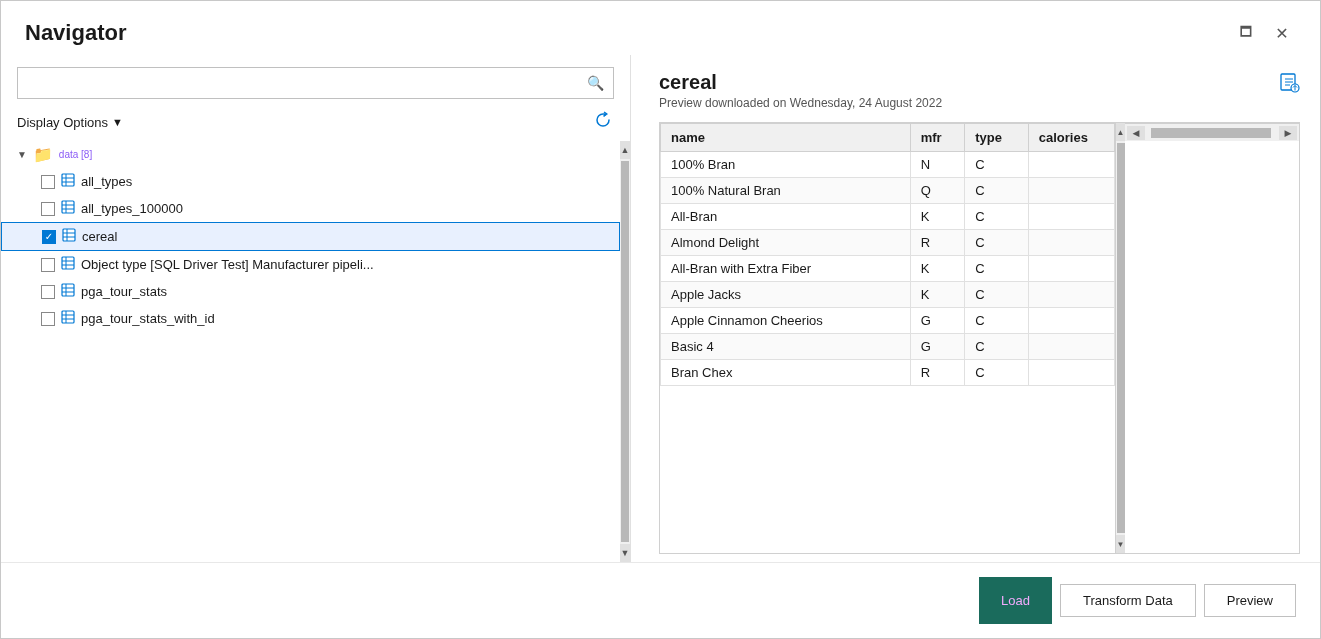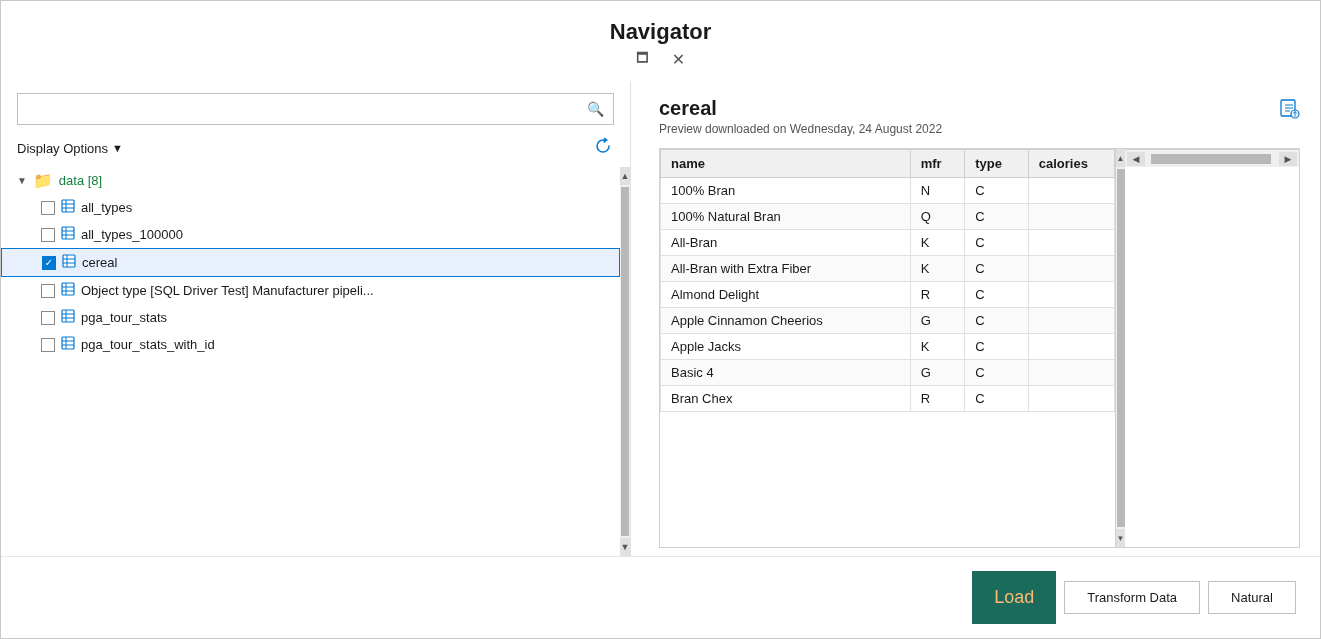--- a/index.html
+++ b/index.html
@@ -20,21 +20,20 @@
       height: 639px;
       display: flex;
       flex-direction: column;
       position: relative;
     }
     .title-bar {
       display: flex;
       align-items: center;
       justify-content: space-between;
       padding: 18px 24px 8px 24px;
-      flex-direction: column;
     }
     .title-bar h1 {
       font-size: 22px;
       font-weight: 600;
       color: #1a1a1a;
     }
     .title-bar-controls {
       display: flex;
       gap: 8px;
       align-items: center;
@@ -129,22 +128,22 @@
       padding: 4px 16px;
       gap: 6px;
       cursor: pointer;
       user-select: none;
     }
     .folder-icon {
       color: #e8a020;
       font-size: 16px;
     }
     .folder-label {
-      font-size: 13px;
-      color: #15803d;
+      font-size: 10px;
+      color: #8b5cf6;
     }
     .table-item {
       display: flex;
       align-items: center;
       padding: 5px 16px 5px 40px;
       gap: 6px;
       cursor: pointer;
       user-select: none;
     }
     .table-item.selected {
@@ -319,24 +318,24 @@
       display: flex;
       align-items: center;
       justify-content: flex-end;
       padding: 14px 24px;
       gap: 8px;
       border-top: 1px solid #e8e8e8;
       margin-top: auto;
     }
     .btn-load {
       background: #1a6b5c;
-      color: #fdba74;
+      color: #f0abfc;
       border: none;
       padding: 16px 22px;
-      font-size: 18px;
+      font-size: 13px;
       cursor: pointer;
       font-weight: 500;
     }
     .btn-secondary {
       background: white;
       color: #1a1a1a;
       border: 1px solid #c0c0c0;
       padding: 8px 22px;
       font-size: 13px;
       cursor: pointer;
@@ -519,40 +518,40 @@
                     <td>C</td>
                     <td></td>
                   </tr>
                   <tr>
                     <td>All-Bran</td>
                     <td>K</td>
                     <td>C</td>
                     <td></td>
                   </tr>
                   <tr>
+                    <td>Almond Delight</td>
+                    <td>R</td>
+                    <td>C</td>
+                    <td></td>
+                  </tr>
+                  <tr>
                     <td>All-Bran with Extra Fiber</td>
                     <td>K</td>
                     <td>C</td>
                     <td></td>
                   </tr>
                   <tr>
-                    <td>Almond Delight</td>
-                    <td>R</td>
+                    <td>Apple Jacks</td>
+                    <td>K</td>
                     <td>C</td>
                     <td></td>
                   </tr>
                   <tr>
                     <td>Apple Cinnamon Cheerios</td>
                     <td>G</td>
-                    <td>C</td>
-                    <td></td>
-                  </tr>
-                  <tr>
-                    <td>Apple Jacks</td>
-                    <td>K</td>
                     <td>C</td>
                     <td></td>
                   </tr>
                   <tr>
                     <td>Basic 4</td>
                     <td>G</td>
                     <td>C</td>
                     <td></td>
                   </tr>
                   <tr>
@@ -578,15 +577,15 @@
           <div style="flex:1;"></div>
           <button class="h-scroll-btn">▶</button>
         </div>
       </div>
     </div>
   </div>
 
   <div class="footer">
     <button class="btn-load">Load</button>
     <button class="btn-secondary">Transform Data</button>
-    <button class="btn-secondary">Natural</button>
+    <button class="btn-secondary">Preview</button>
   </div>
 </div>
 
 </body></html>

